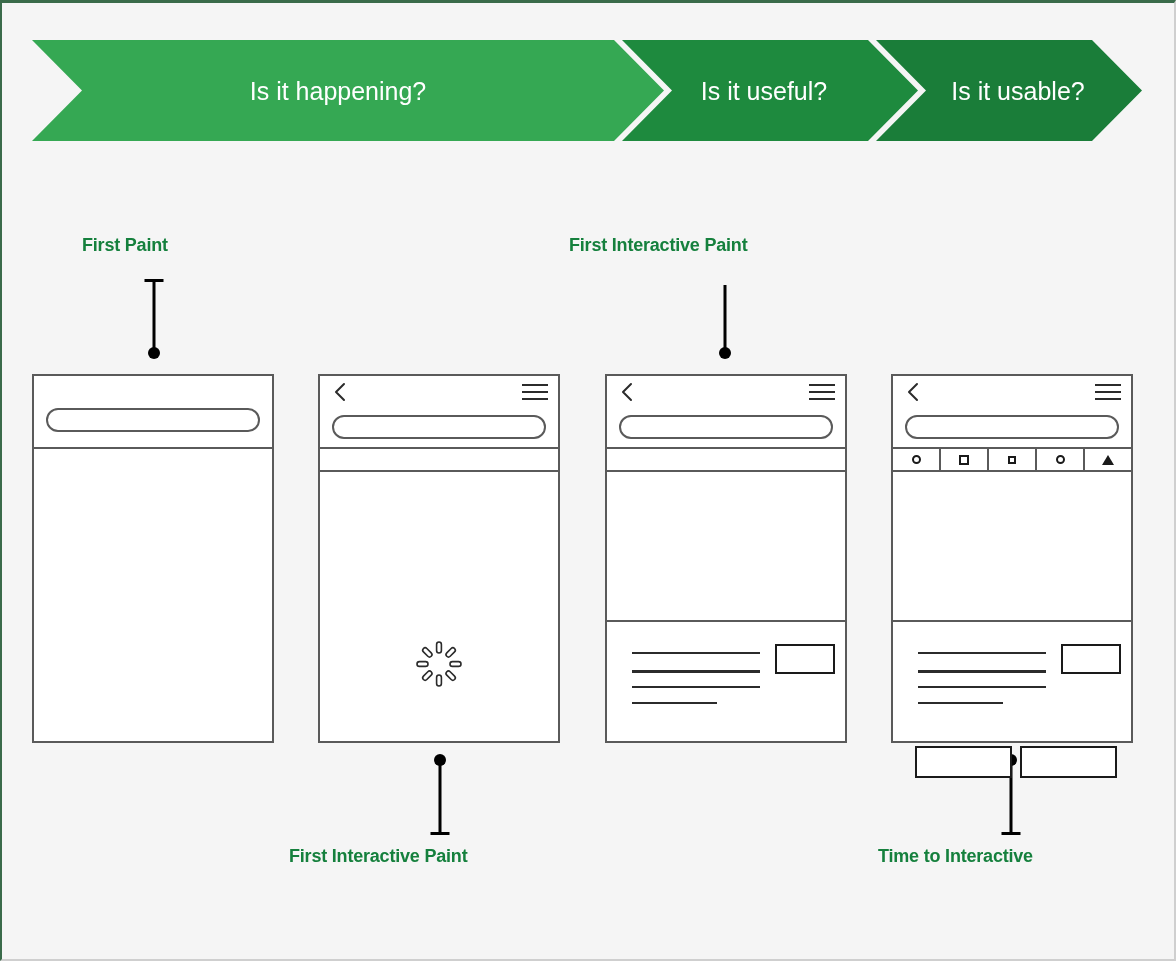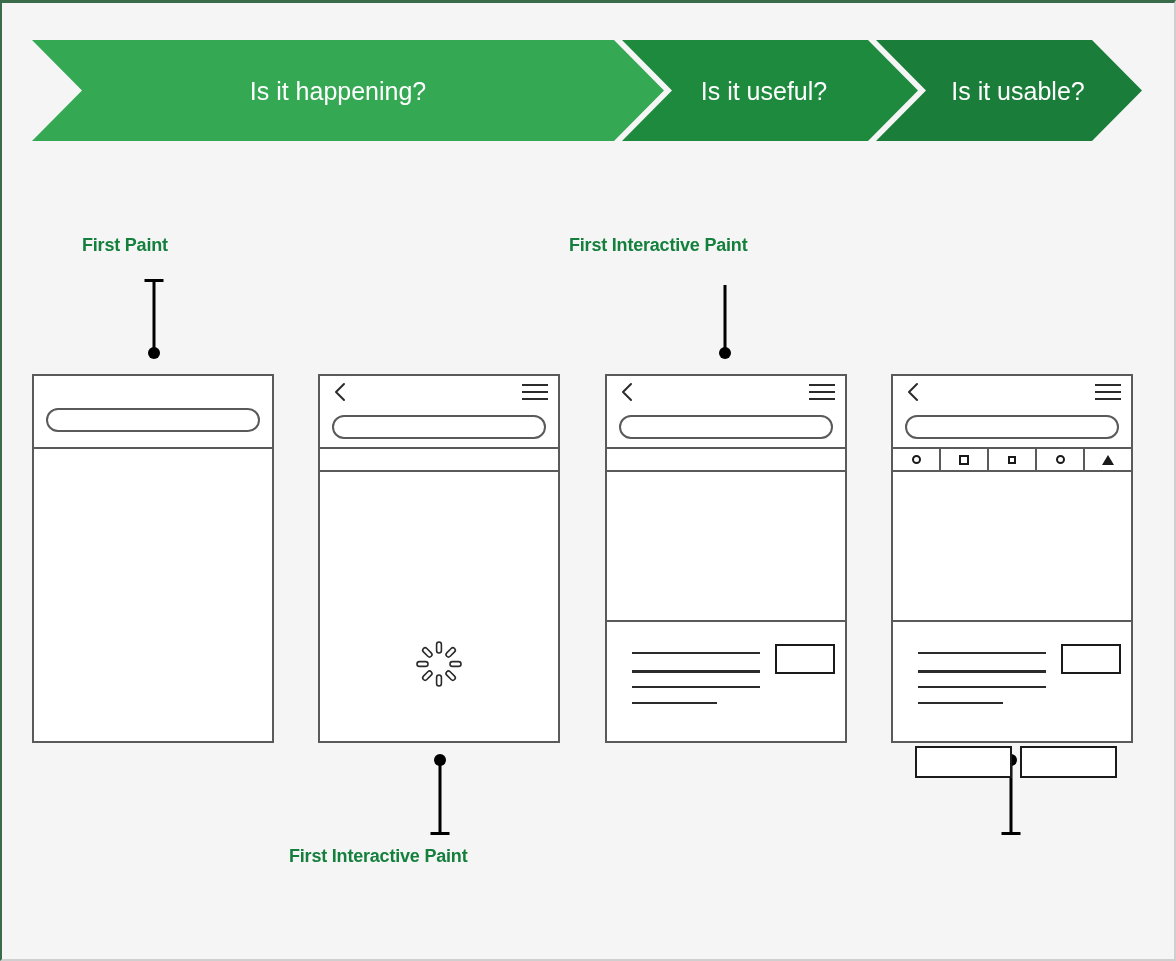--- a/index.html
+++ b/index.html
@@ -261,20 +261,21 @@
       </g>
     </svg>
   </div>
 
   <div class="metric-label" id="label-fp">First Paint</div>
 
   <div class="metric-label" id="label-fmp">First Interactive Paint</div>
 
   <div class="metric-label" id="label-fcp">First Interactive Paint</div>
 
+  <div class="metric-label" id="label-tti">Time to Interactive</div>
 
   <div class="leader" id="leader-fp">
     <div class="cap"></div>
     <div class="stem"></div>
     <div class="dot"></div>
   </div>
 
   <div class="leader" id="leader-fmp">
     <div class="stem"></div>
     <div class="dot"></div>

